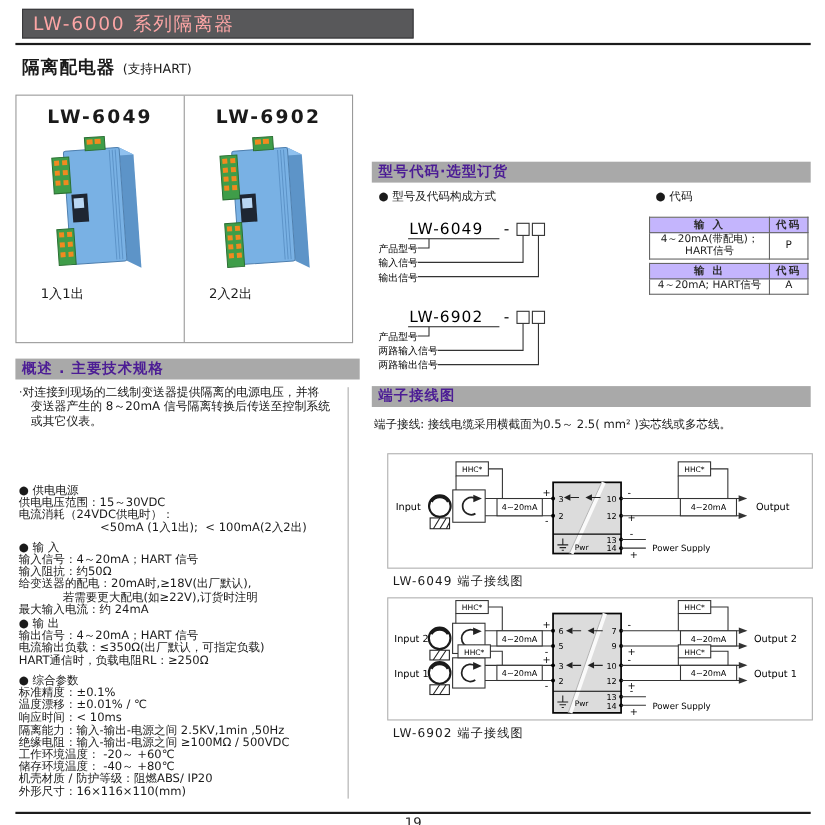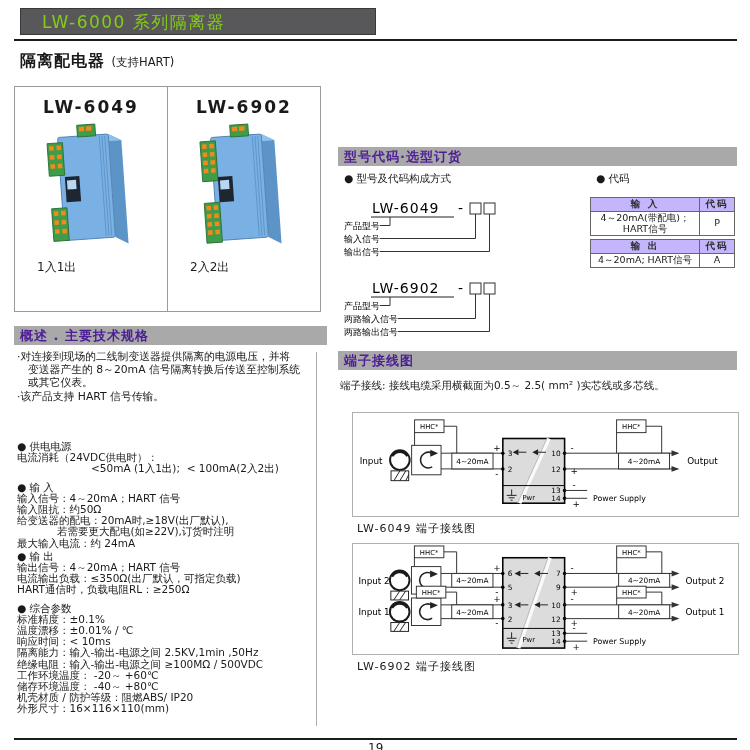--- a/index.html
+++ b/index.html
@@ -3,21 +3,21 @@
 <meta charset="utf-8">
 <style>
   html,body{margin:0;padding:0;}
   body{width:750px;height:750px;overflow:hidden;background:#ffffff;
        font-family:"DejaVu Sans","Liberation Sans",sans-serif;color:#1a1a1a;}
   .abs{position:absolute;}
   #page{position:relative;width:750px;height:750px;background:#fff;}
 
   
   .topbar{left:20px;top:8px;width:356px;height:27px;background:#58585a;border:1px solid #39393b;
-          color:#84cc16;font-size:17px;letter-spacing:1.5px;line-height:27px;padding-left:21px;box-sizing:border-box;}
+          color:#fca5a5;font-size:17px;letter-spacing:1.5px;line-height:27px;padding-left:9px;box-sizing:border-box;}
   .topline{left:14px;top:39px;width:723px;border-top:2px solid #1c1c1c;height:0;}
   .subtitle{left:20px;top:51px;font-size:16px;font-weight:bold;letter-spacing:1px;}
   .subnote{font-size:11.5px;font-weight:normal;letter-spacing:0;}
 
   
   .prodbox{left:14px;top:86px;width:305px;height:224px;border:1px solid #9a9a9a;display:flex;}
   .prodcell{position:relative;width:50%;height:100%;}
   .prodcell.first{border-right:1px solid #9a9a9a;}
   .prodtitle{position:absolute;top:10px;left:0;width:100%;text-align:center;font-size:17px;
              font-weight:600;letter-spacing:2px;}
@@ -148,25 +148,25 @@
       </svg>
       <div class="iolabel">2入2出</div>
     </div>
   </div>
 
   <div class="abs secbar ovbar">概述 . 主要技术规格</div>
   <div class="abs desc">
     <div>·对连接到现场的二线制变送器提供隔离的电源电压，并将</div>
     <div class="ind">变送器产生的 8～20mA 信号隔离转换后传送至控制系统</div>
     <div class="ind">或其它仪表。</div>
-    <div>·该产品支持 HART 信号传输。</div>
   </div>
 
   <div class="abs specs">
     <div class="spec hd">● 供电电源</div>
+    <div class="spec">供电电压范围：15～30VDC</div>
     <div class="spec">电流消耗（24VDC供电时）：</div>
     <div class="spec ind74">&lt;50mA (1入1出);  &lt; 100mA(2入2出)</div>
     <div class="spec hd mt7">● 输 入</div>
     <div class="spec">输入信号：4～20mA；HART 信号</div>
     <div class="spec">输入阻抗：约50Ω</div>
     <div class="spec">给变送器的配电：20mA时,≥18V(出厂默认),</div>
     <div class="spec ind40">若需要更大配电(如≥22V),订货时注明</div>
     <div class="spec">最大输入电流：约 24mA</div>
     <div class="spec hd mt2">● 输 出</div>
     <div class="spec">输出信号：4～20mA；HART 信号</div>

